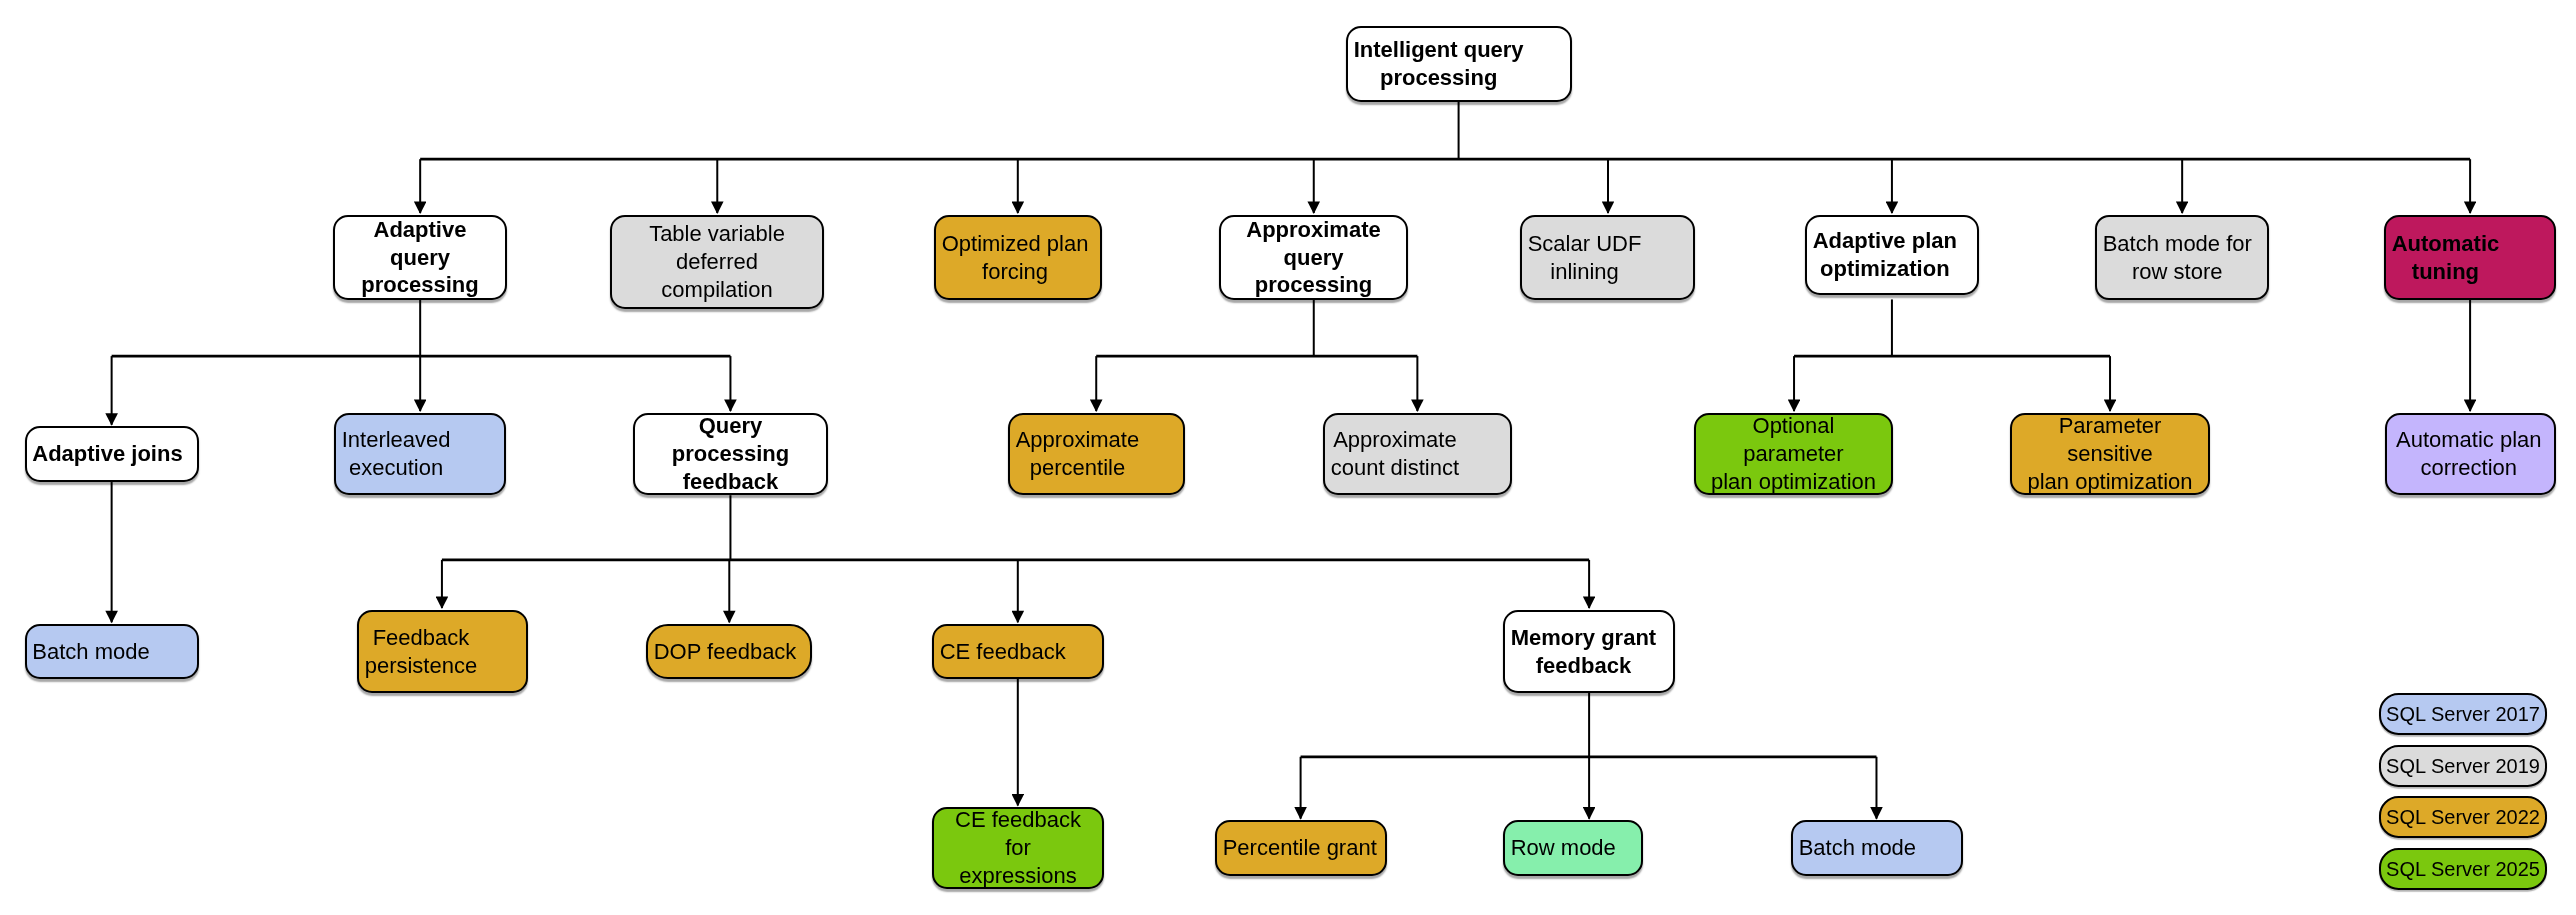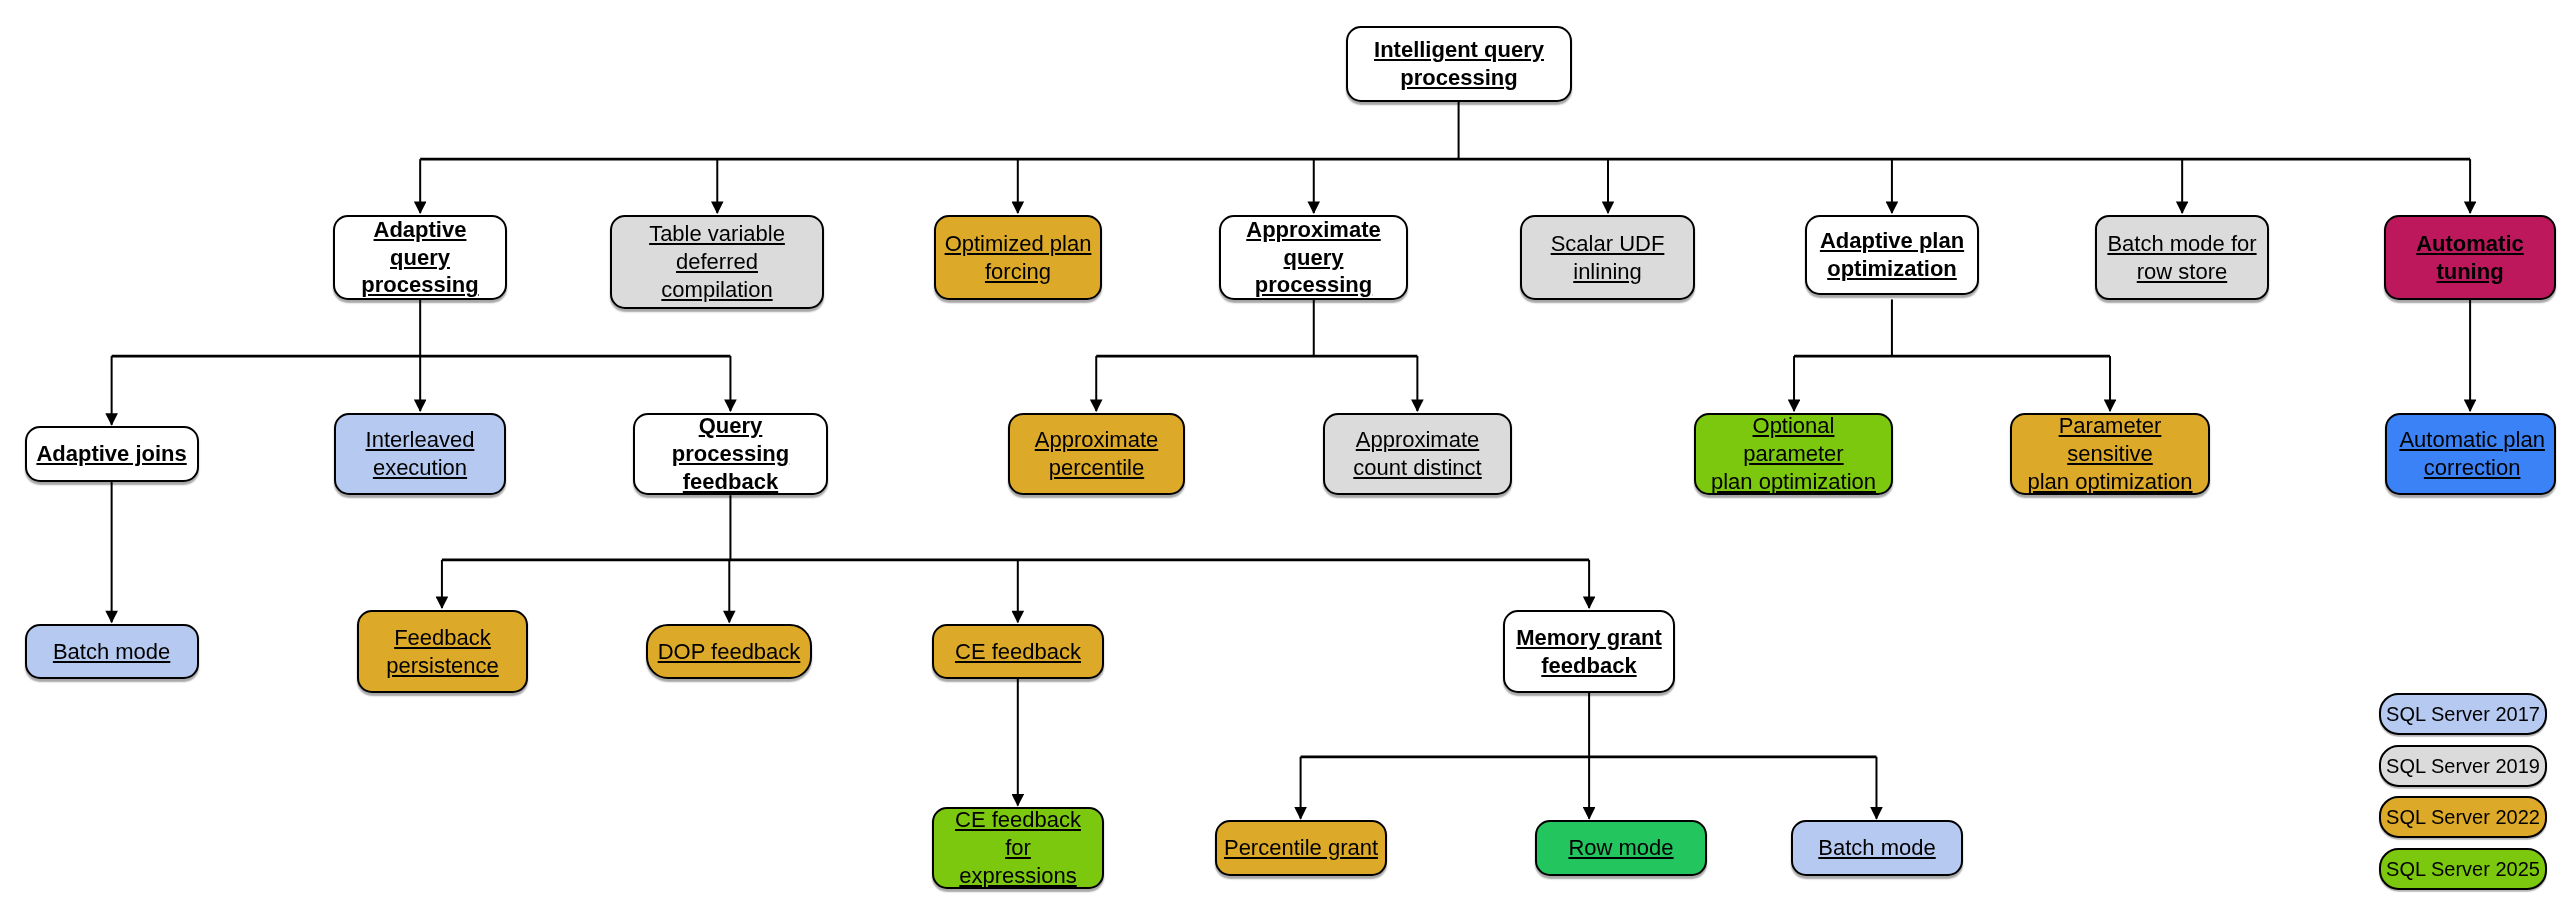--- a/index.html
+++ b/index.html
@@ -19,31 +19,29 @@
     position: absolute;
     left: 0;
     top: 0;
     pointer-events: none;
   }
   .node {
     position: absolute;
     box-sizing: border-box;
     display: flex;
     align-items: center;
-    justify-content: center;
     text-align: center;
     white-space: pre-line;
     border: 2.3px solid #000000;
     border-radius: 15px;
     font-size: 22px;
     line-height: 1.26;
     color: #000000;
     box-shadow: 0 2.3px 1.7px rgba(0,0,0,0.35);
     padding: 2.3px 5.7px;
-    text-decoration: underline;
   }
   .node.parent {
     font-weight: 700;
   }
   .legend-item {
     position: absolute;
     box-sizing: border-box;
     display: flex;
     align-items: center;
     justify-content: center;
@@ -128,33 +126,33 @@
       <div class="node parent" style="left: 633px; top: 413px; width: 195px; height: 82px; background: rgb(255, 255, 255);"><span>Query processing
 feedback</span></div>
       <div class="node" style="left: 1008px; top: 413px; width: 177px; height: 82px; background: rgb(221, 169, 40);"><span>Approximate
 percentile</span></div>
       <div class="node" style="left: 1323px; top: 413px; width: 189px; height: 82px; background: rgb(219, 219, 219);"><span>Approximate
 count distinct</span></div>
       <div class="node" style="left: 1694px; top: 413px; width: 199px; height: 82px; background: rgb(123, 200, 14);"><span>Optional parameter
 plan optimization</span></div>
       <div class="node" style="left: 2010px; top: 413px; width: 200px; height: 82px; background: rgb(221, 169, 40);"><span>Parameter sensitive
 plan optimization</span></div>
-      <div class="node" style="left: 2385px; top: 413px; width: 171px; height: 82px; background: #3b82f6; padding-left: 9px;"><span>Automatic plan
+      <div class="node" style="left: 2385px; top: 413px; width: 171px; height: 82px; background: #c4b5fd; padding-left: 9px;"><span>Automatic plan
 correction</span></div>
       <div class="node" style="left: 24.6px; top: 624px; width: 174px; height: 55px; background: rgb(182, 201, 241);"><span>Batch mode</span></div>
       <div class="node" style="left: 357px; top: 610px; width: 171px; height: 83px; background: rgb(221, 169, 40);"><span>Feedback
 persistence</span></div>
       <div class="node" style="left: 646px; top: 624px; width: 166px; height: 55px; background: rgb(221, 169, 40); border-radius: 22px;"><span>DOP feedback</span></div>
       <div class="node" style="left: 932px; top: 624px; width: 172px; height: 55px; background: rgb(221, 169, 40);"><span>CE feedback</span></div>
       <div class="node parent" style="left: 1503px; top: 610px; width: 172px; height: 83px; background: rgb(255, 255, 255);"><span>Memory grant
 feedback</span></div>
       <div class="node" style="left: 932px; top: 807px; width: 172px; height: 82px; background: rgb(123, 200, 14);"><span>CE feedback for
 expressions</span></div>
       <div class="node" style="left: 1215px; top: 820px; width: 172px; height: 56px; background: rgb(221, 169, 40);"><span>Percentile grant</span></div>
-      <div class="node" style="left: 1503px; top: 820px; width: 172px; height: 56px; background: #22c55e; margin-left: 32px;"><span>Row mode</span></div>
+      <div class="node" style="left: 1503px; top: 820px; width: 140px; height: 56px; background: #86efac;"><span>Row mode</span></div>
       <div class="node" style="left: 1791px; top: 820px; width: 172px; height: 56px; background: rgb(182, 201, 241);"><span>Batch mode</span></div>
     </div>
   <div id="legend">
       <div class="legend-item" style="left: 2379px; top: 693px; width: 168px; height: 42px; background: rgb(182, 201, 241);">
         <span>SQL Server 2017</span>
       </div>
       <div class="legend-item" style="left: 2379px; top: 745px; width: 168px; height: 42px; background: rgb(219, 219, 219);">
         <span>SQL Server 2019</span>
       </div>
       <div class="legend-item" style="left: 2379px; top: 796px; width: 168px; height: 42px; background: rgb(221, 169, 40);">

